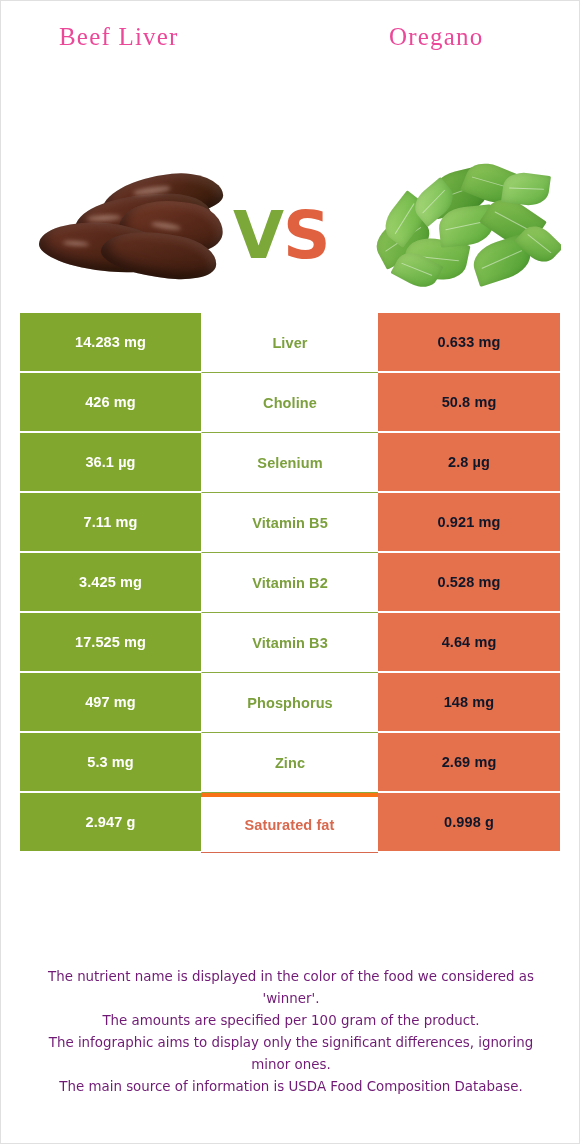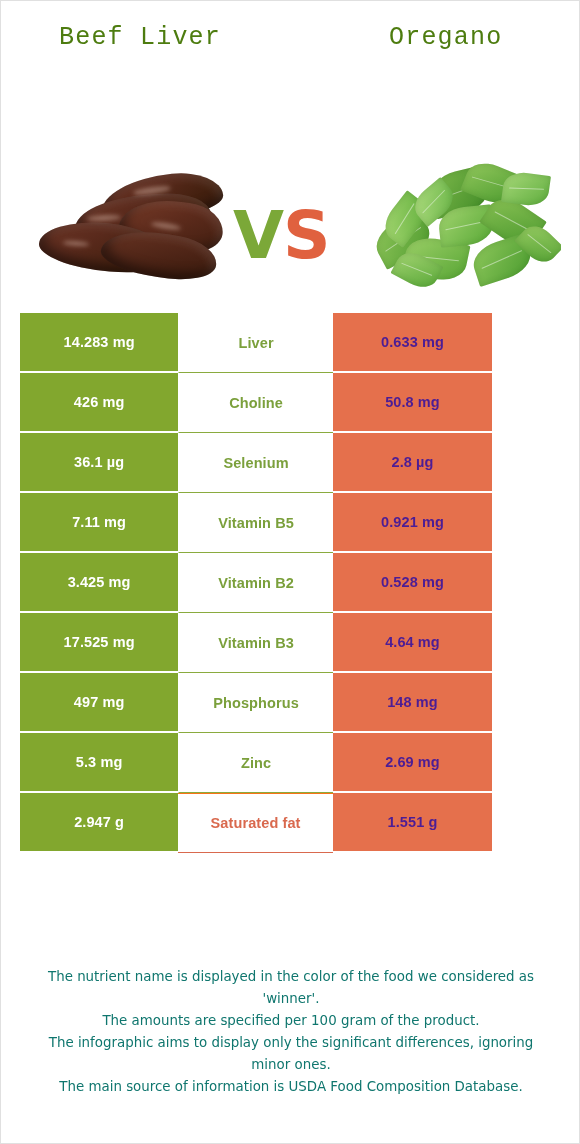--- a/index.html
+++ b/index.html
@@ -18,25 +18,25 @@
   }
 
   
   .header {
     position: relative;
     height: 60px;
   }
   .food-title {
     position: absolute;
     top: 22px;
-    font-family: Liberation Mono, monospace;
+    font-family: Liberation Serif, serif;
     font-weight: 300;
     font-size: 25px;
     letter-spacing: 1.2px;
-    color: #4d7c0f;
+    color: #ec4899;
     white-space: nowrap;
   }
   .food-title.left  { left: 58px; }
   .food-title.right { left: 388px; }
 
   
   .images {
     position: relative;
     height: 232px;
   }
@@ -91,21 +91,21 @@
     background: rgba(255,255,255,.45);
     transform: rotate(-6deg);
     border-radius: 2px;
   }
 
   
   .table {
     position: absolute;
     left: 19px;
     top: 312px;
-    width: 472px;
+    width: 540px;
   }
   .row {
     display: flex;
     height: 60px;
   }
   .cell {
     display: flex;
     align-items: center;
     justify-content: center;
     font-size: 14.5px;
@@ -114,53 +114,53 @@
   }
   .cell.left-val {
     width: 181px;
     background: #82a72e;
     color: #ffffff;
     border-bottom: 2px solid #ffffff;
   }
   .cell.right-val {
     width: 182px;
     background: #e5704c;
-    color: #4c1d95;
+    color: #0f172a;
     border-bottom: 2px solid #ffffff;
   }
   .cell.name {
     width: 177px;
     background: #ffffff;
     font-weight: 700;
     font-size: 14.5px;
   }
   .cell.name.win-green {
     color: #7ba03c;
     border-bottom: 1px solid #8aab3f;
     border-left: 1px solid transparent;
   }
   .cell.name.win-red {
     color: #d9694e;
     border-bottom: 1px solid #d9694e;
-    border-top: 1px solid #f97316;
+    border-top: 4px solid #f97316;
   }
   .row:first-child .cell.name { border-top: 1px solid transparent; }
 
   
   .footer {
     position: absolute;
     left: 0;
     top: 965px;
     width: 580px;
     padding: 0 28px;
     text-align: center;
     font-family: "DejaVu Sans", sans-serif;
     font-size: 13.4px;
     line-height: 22px;
-    color: #0f766e;
+    color: #701a75;
   }
   .footer div { white-space: normal; }
 </style>
 </head>
 <body>
 
 <div class="header">
   <div class="food-title left">Beef Liver</div>
   <div class="food-title right">Oregano</div>
 </div>
@@ -237,21 +237,21 @@
       <div class="cell right-val">148 mg</div>
     </div>
     <div class="row">
       <div class="cell left-val">5.3 mg</div>
       <div class="cell name win-green">Zinc</div>
       <div class="cell right-val">2.69 mg</div>
     </div>
     <div class="row">
       <div class="cell left-val">2.947 g</div>
       <div class="cell name win-red">Saturated fat</div>
-      <div class="cell right-val">1.551 g</div>
+      <div class="cell right-val">0.998 g</div>
     </div>
   </div>
 
 <div class="footer">
   <div>The nutrient name is displayed in the color of the food we considered as 'winner'.</div>
   <div>The amounts are specified per 100 gram of the product.</div>
   <div>The infographic aims to display only the significant differences, ignoring minor ones.</div>
   <div>The main source of information is USDA Food Composition Database.</div>
 </div>
 

